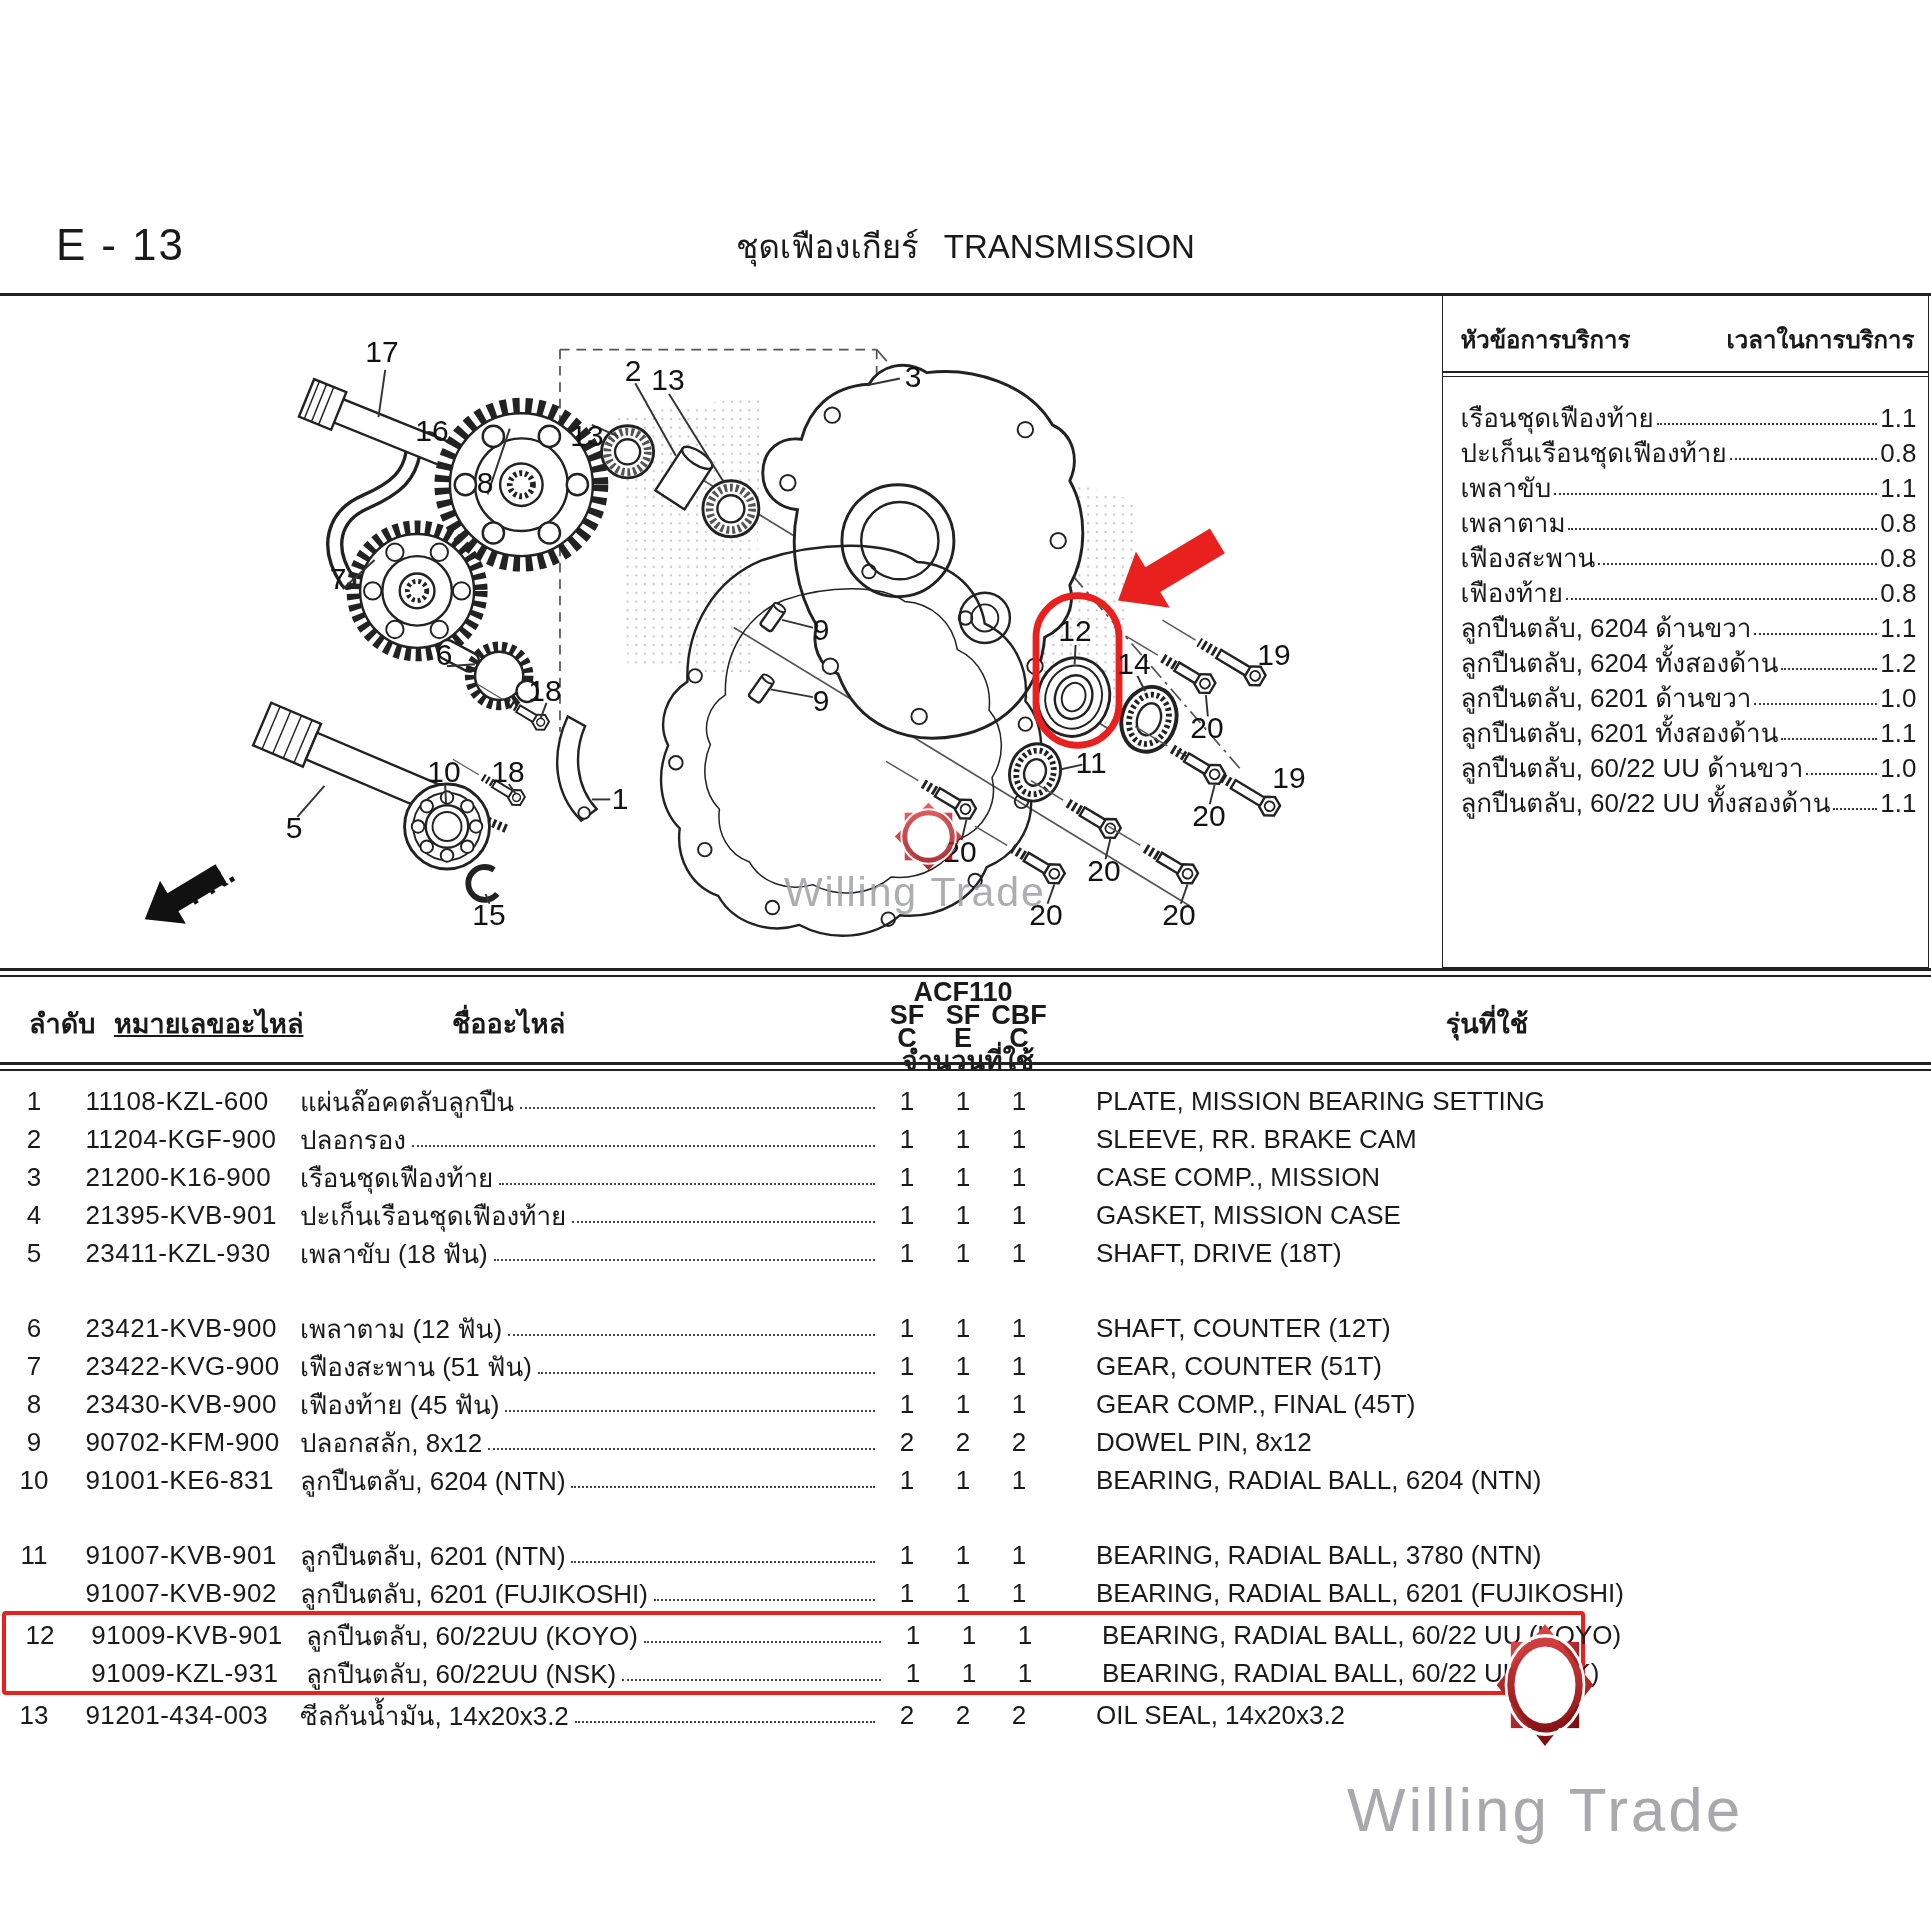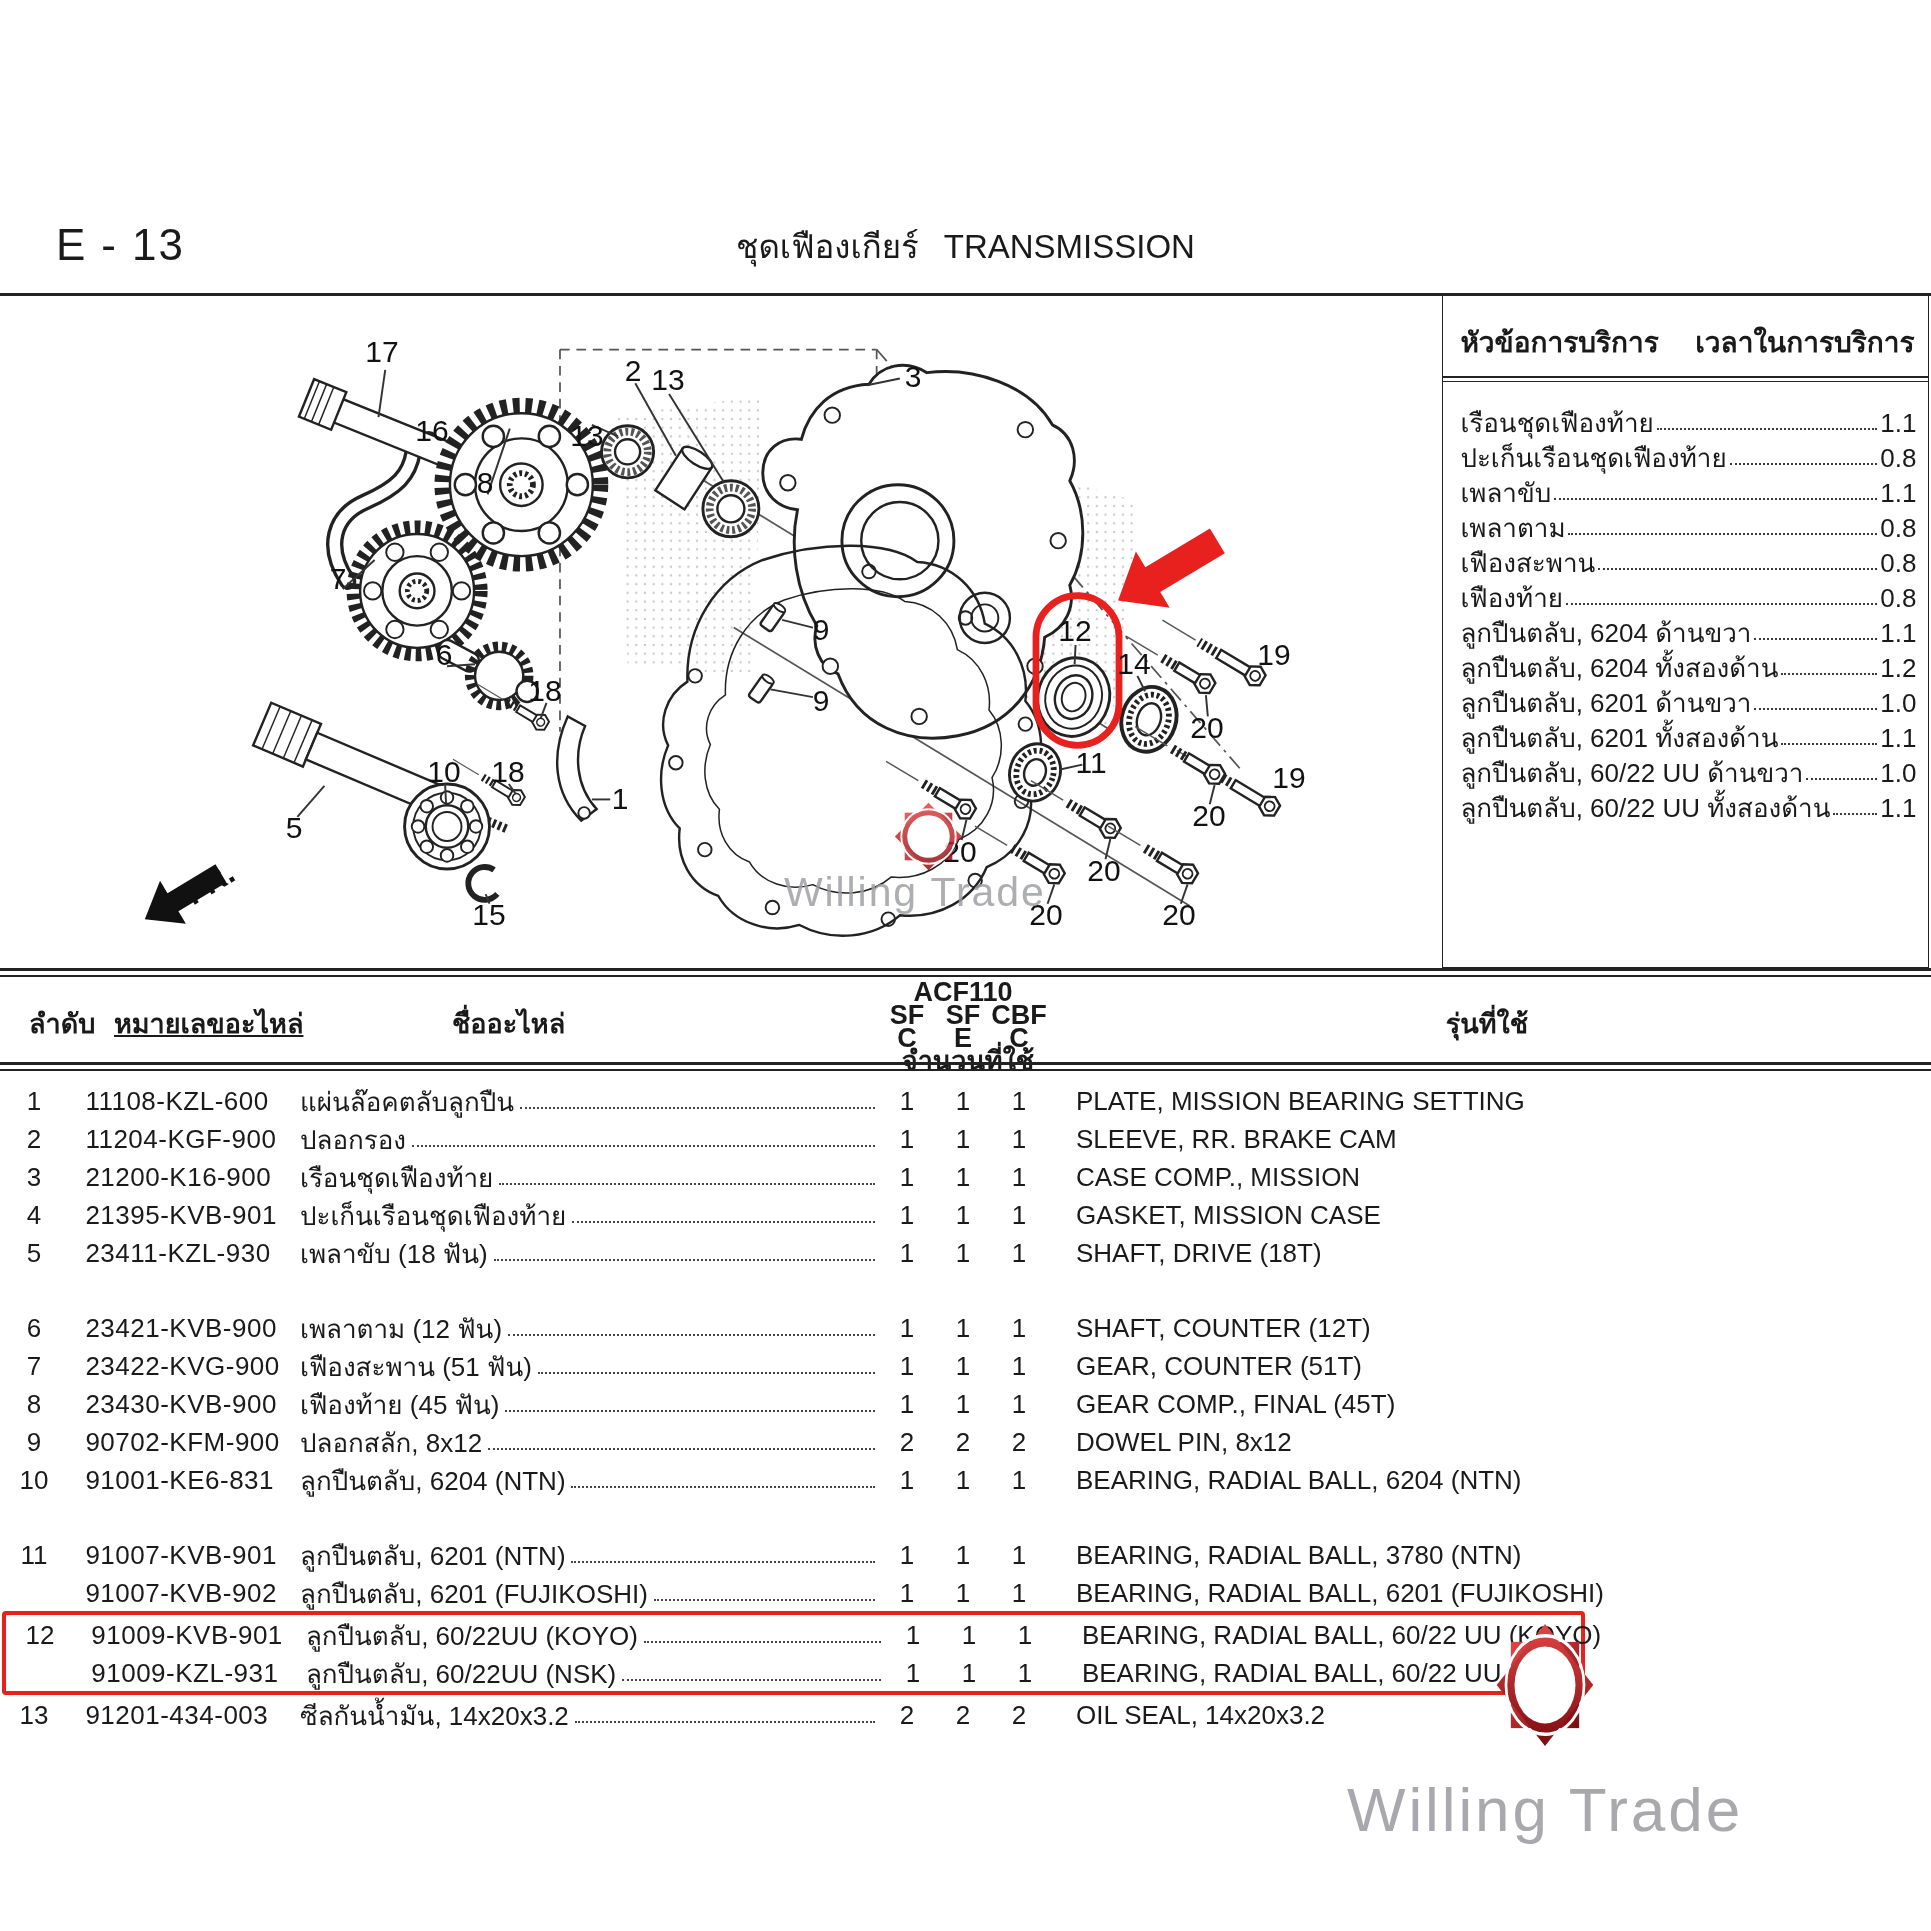--- a/index.html
+++ b/index.html
@@ -17,21 +17,21 @@
   .tbl-mid-a{left:0;top:1062px;width:1931px;height:2.9px;}
   .tbl-mid-b{left:0;top:1069px;width:1931px;height:1.9px;}
   
   .figure-svg{position:absolute;left:0;top:0;width:1931px;height:1931px;}
   #figure-labels{position:absolute;left:0;top:0;width:1843px;height:966px;}
   .plabel{position:absolute;transform:translate(-50%,-50%);font-size:30px;color:#111;}
   
   .service-panel{position:absolute;left:1442px;top:295px;width:487px;height:673px;
       border:1.9px solid #222;border-top:none;box-sizing:border-box;}
   .sp-head{display:flex;justify-content:space-between;padding:25px 13.5px 11.6px 17.4px;
-      font-size:28px;font-weight:bold;}
+      font-size:24px;font-weight:bold;}
   .sp-sep{height:3.9px;border-top:2.9px solid #222;border-bottom:1.9px solid #222;margin:0;}
   #service-rows{padding:19.3px 11.6px 0 17.4px;}
   .srow{display:flex;align-items:baseline;height:35px;font-size:26px;}
   .sdots{flex:1;border-bottom:2.9px dotted #3a3a3a;margin:0 2.9px 6.8px 2.9px;align-self:flex-end;}
   
   .thead span{position:absolute;font-size:27px;font-weight:bold;}
   .th-no{left:29px;top:1002px;}
   .th-part{left:114px;top:1002px;text-decoration:underline;}
   .th-name{left:452px;top:1002px;}
   .th-usage{left:1487px;top:1002px;transform:translateX(-50%);}
@@ -47,21 +47,21 @@
   #parts-rows{position:absolute;left:0;top:1081px;width:1931px;}
   .prow{display:grid;grid-template-columns:68px 232px 579px 56px 56px 56px 29px 676px;
         height:38px;align-items:center;font-size:26px;}
   .c-no{text-align:center;}
   .c-part{padding-left:17.4px;letter-spacing:0.5px;}
   .c-thai{display:flex;align-items:baseline;height:100%;}
   .c-thai .tname{align-self:center;white-space:nowrap;}
   .tdots{flex:1;border-bottom:2.9px dotted #444;margin:0 3.9px 0 5.8px;align-self:center;
          position:relative;top:6.8px;}
   .c-q{text-align:center;}
-  .c-en{white-space:nowrap;}
+  .c-en{white-space:nowrap;margin-left:20px;}
   .rowgap{height:37px;}
   .hlbox{border:4.8px solid #e8201e;border-radius:3.9px;margin-left:1.9px;width:1583px;
          box-sizing:border-box;}
   
   .wm-center{position:absolute;left:784px;top:869px;width:406px;color:#9fa0a4;opacity:.85;
       font-size:41px;letter-spacing:1.9px;}
   .wm-center .star{position:absolute;left:102px;top:-75px;width:85px;height:85px;}
   .logo-br{position:absolute;left:1323px;top:1608px;width:444px;text-align:center;}
   .logo-br .star{width:122px;height:154px;margin:0 auto;}
   .logo-br .wm-text{display:block;margin-top:7.7px;color:#a9a9ad;font-size:62px;letter-spacing:2.9px;}

